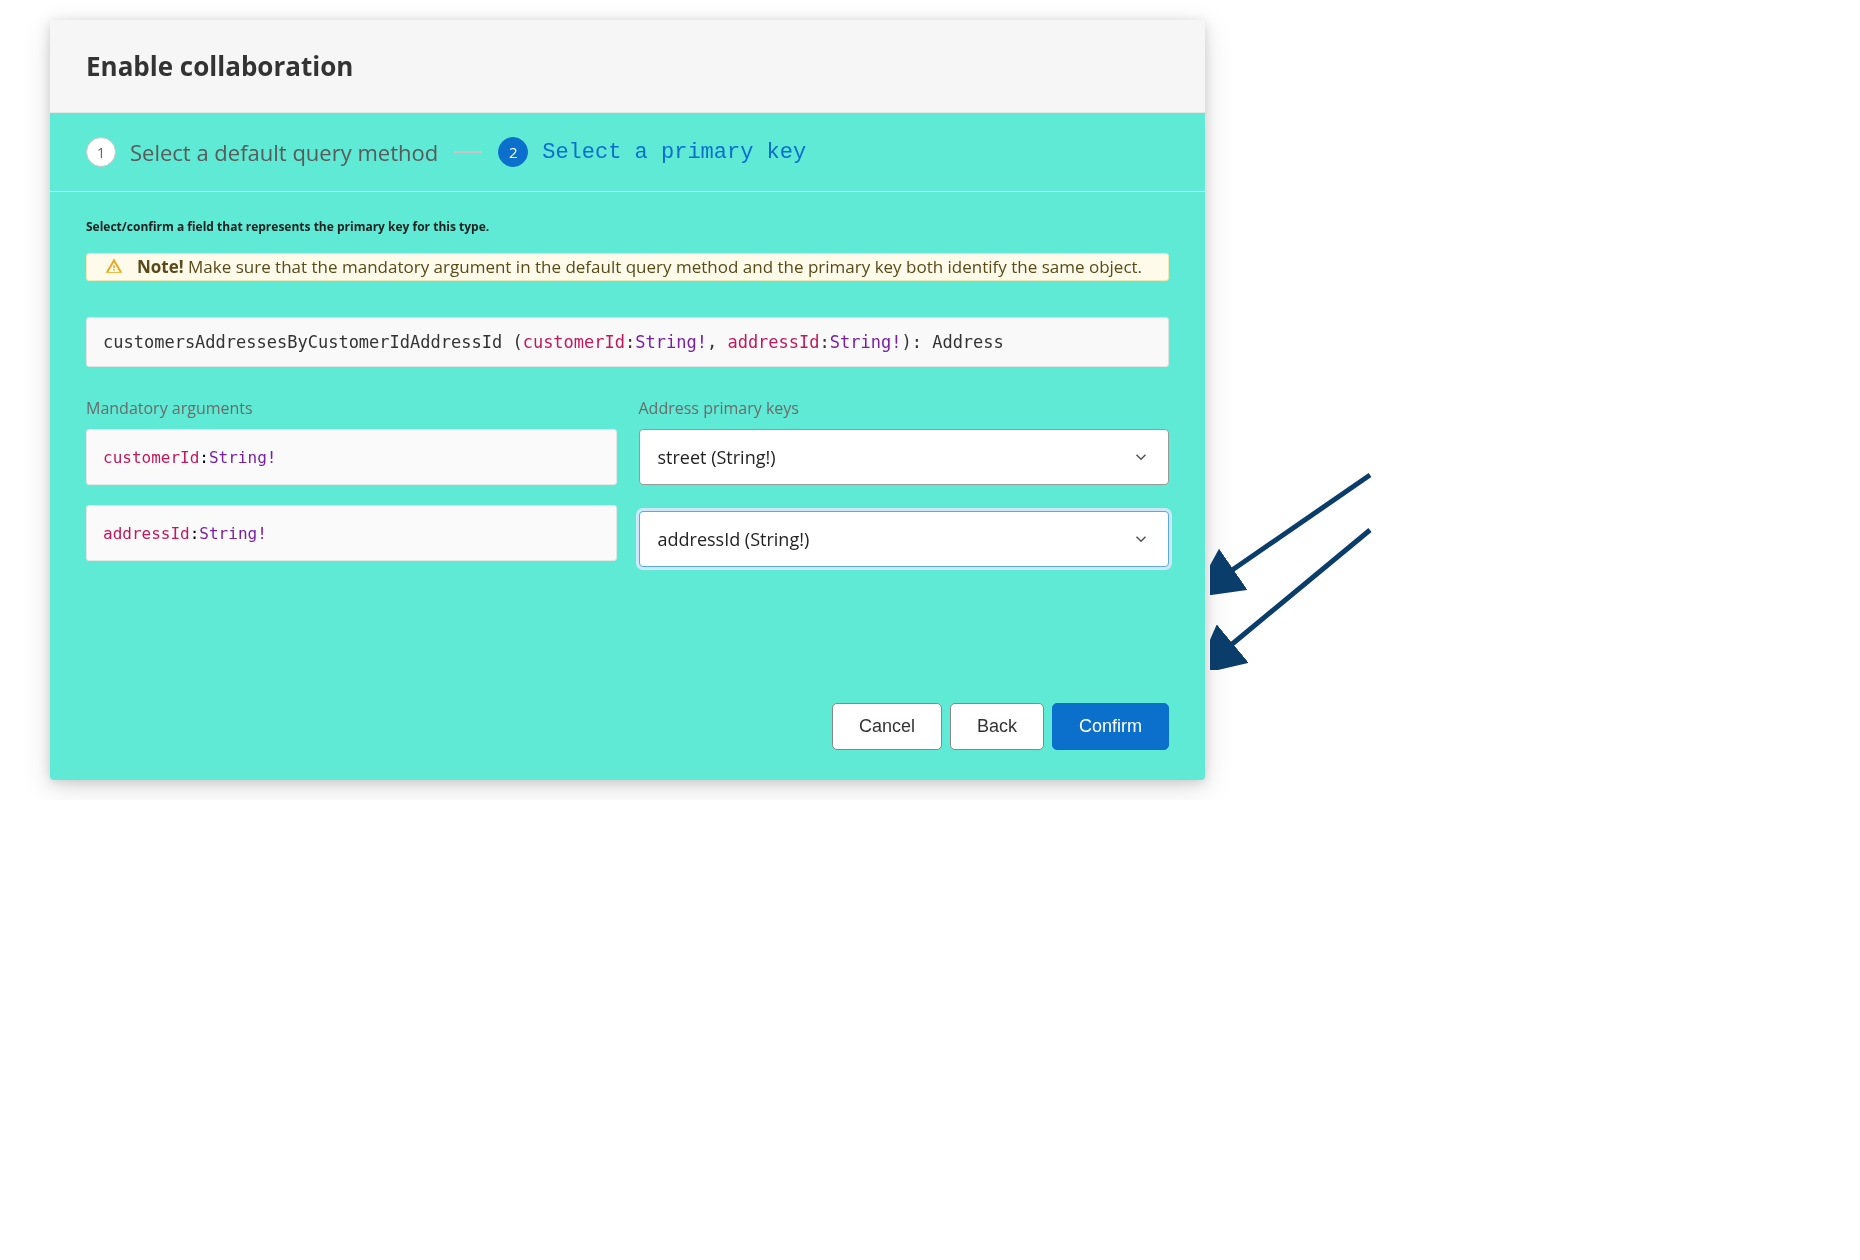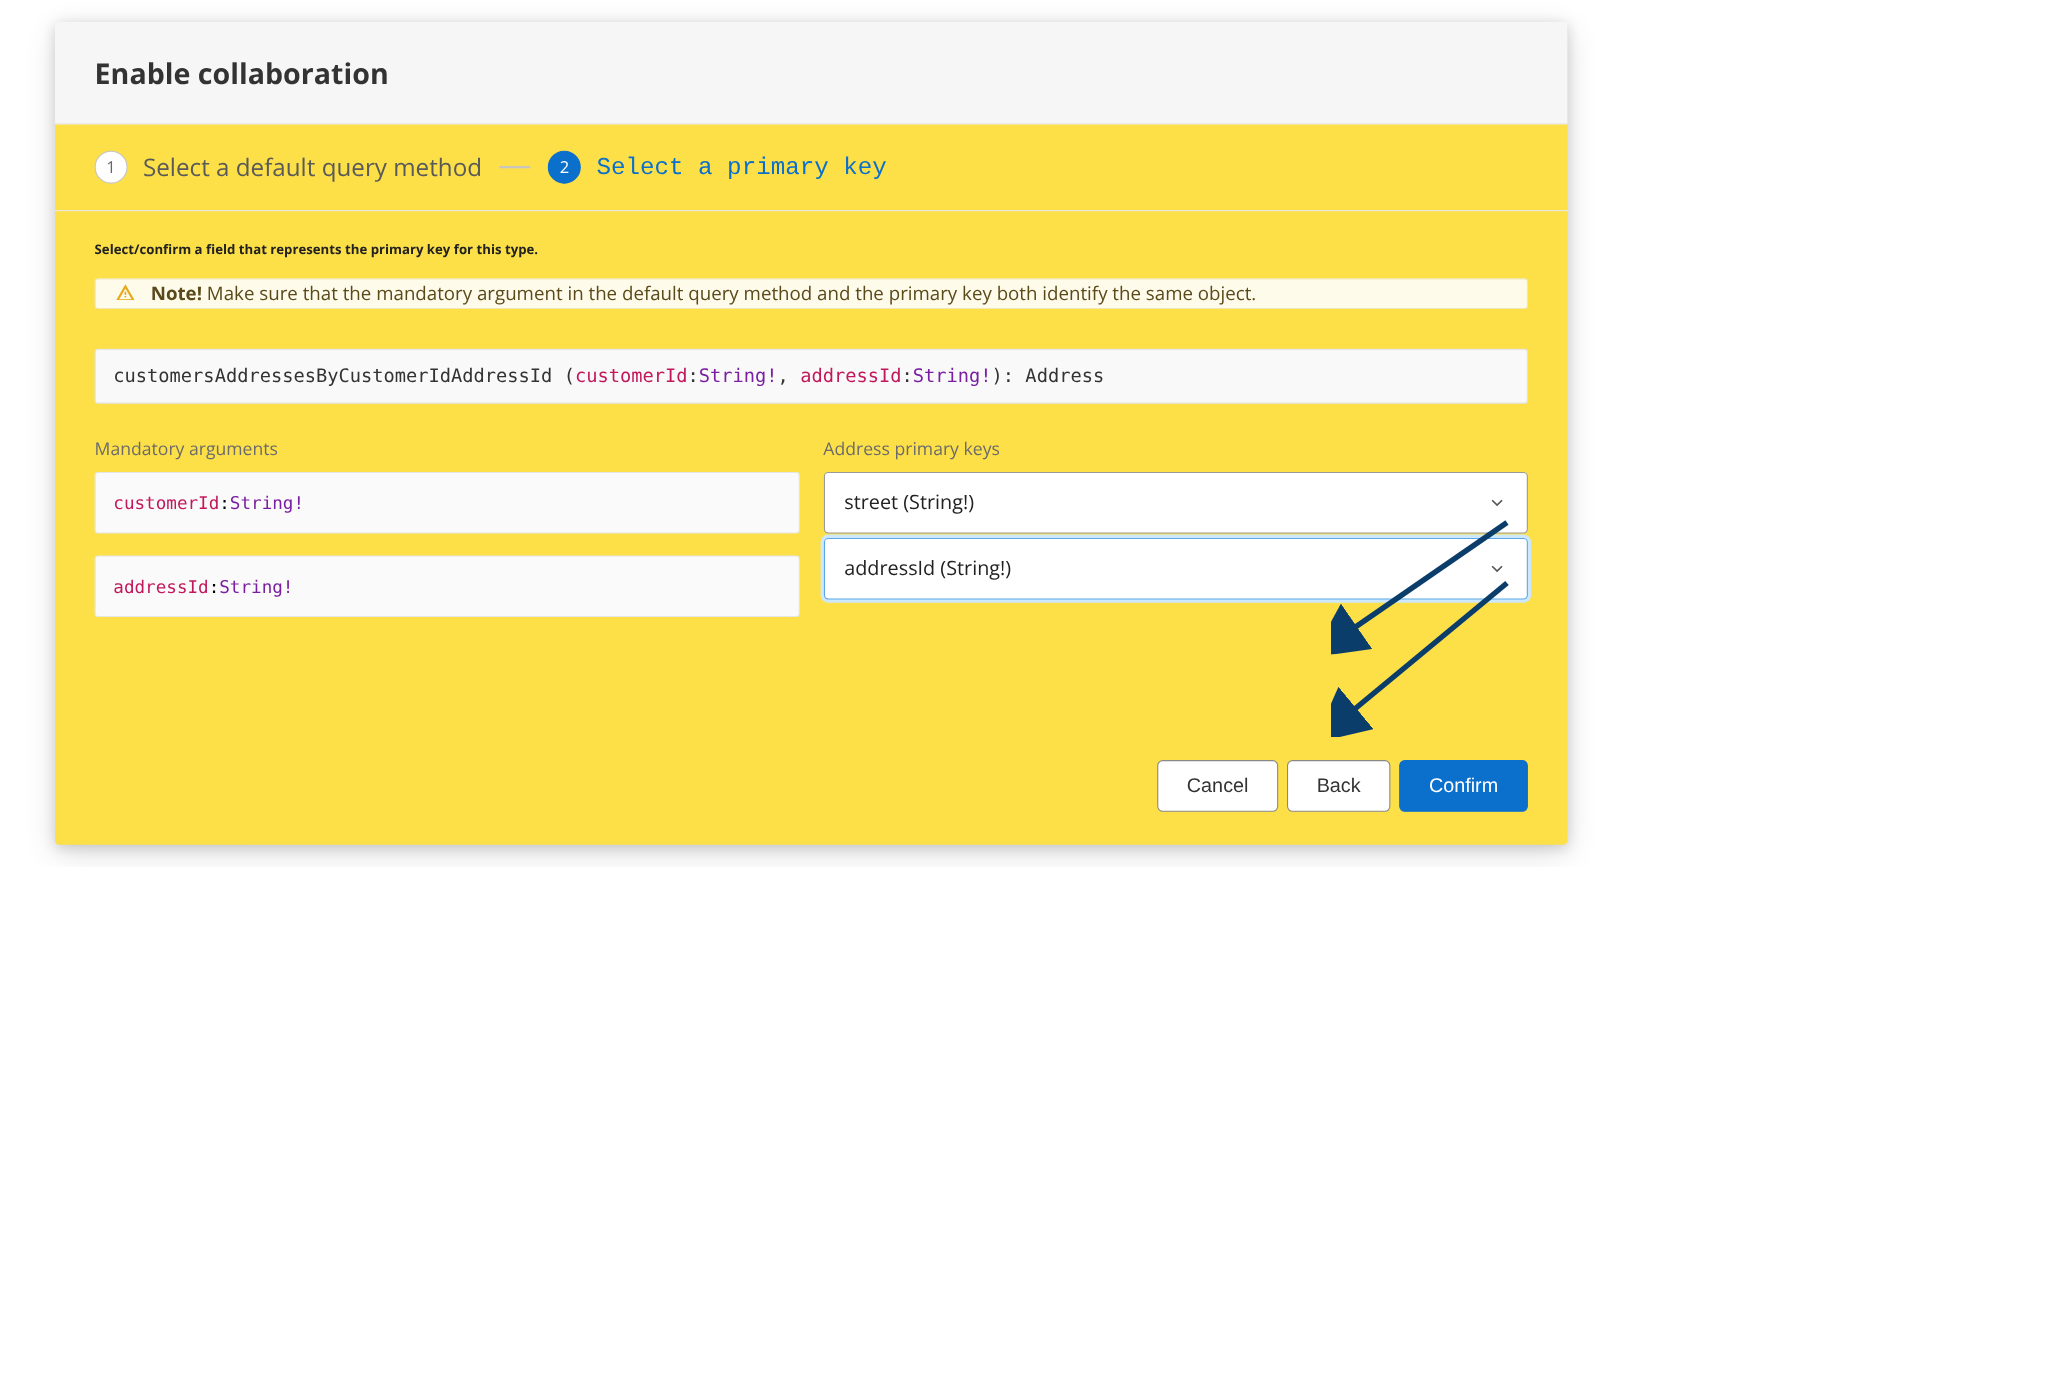--- a/index.html
+++ b/index.html
@@ -3,22 +3,22 @@
 <meta charset="utf-8">
 <style>
   * { box-sizing: border-box; }
   body {
     margin: 0;
     font-family: "Open Sans", -apple-system, BlinkMacSystemFont, "Segoe UI", Roboto, sans-serif;
     background: #fff;
     padding: 20px 50px;
   }
   .dialog {
-    width: 1375px;
-    background: #fde047;
+    width: 1155px;
+    background: #5eead4;
     border-radius: 4px;
     box-shadow: 0 2px 12px rgba(0,0,0,0.15), 0 8px 30px rgba(0,0,0,0.12);
     overflow: visible;
     position: relative;
   }
   .dialog-header {
     background: #f6f6f6;
     padding: 28px 36px;
     border-bottom: 1px solid #e6e6e6;
   }
@@ -122,21 +122,21 @@
     border: 1px solid #999;
     border-radius: 4px;
     background: #fff;
     height: 56px;
     display: flex;
     align-items: center;
     justify-content: space-between;
     padding: 0 18px;
     font-size: 18px;
     color: #222;
-    margin-bottom: 4px;
+    margin-bottom: 26px;
     cursor: pointer;
   }
   .select-box.focused {
     border: 1px solid #5aa9e6;
     box-shadow: 0 0 0 3px #cde7fb;
   }
   .chevron {
     width: 18px; height: 18px;
   }
   .footer {

